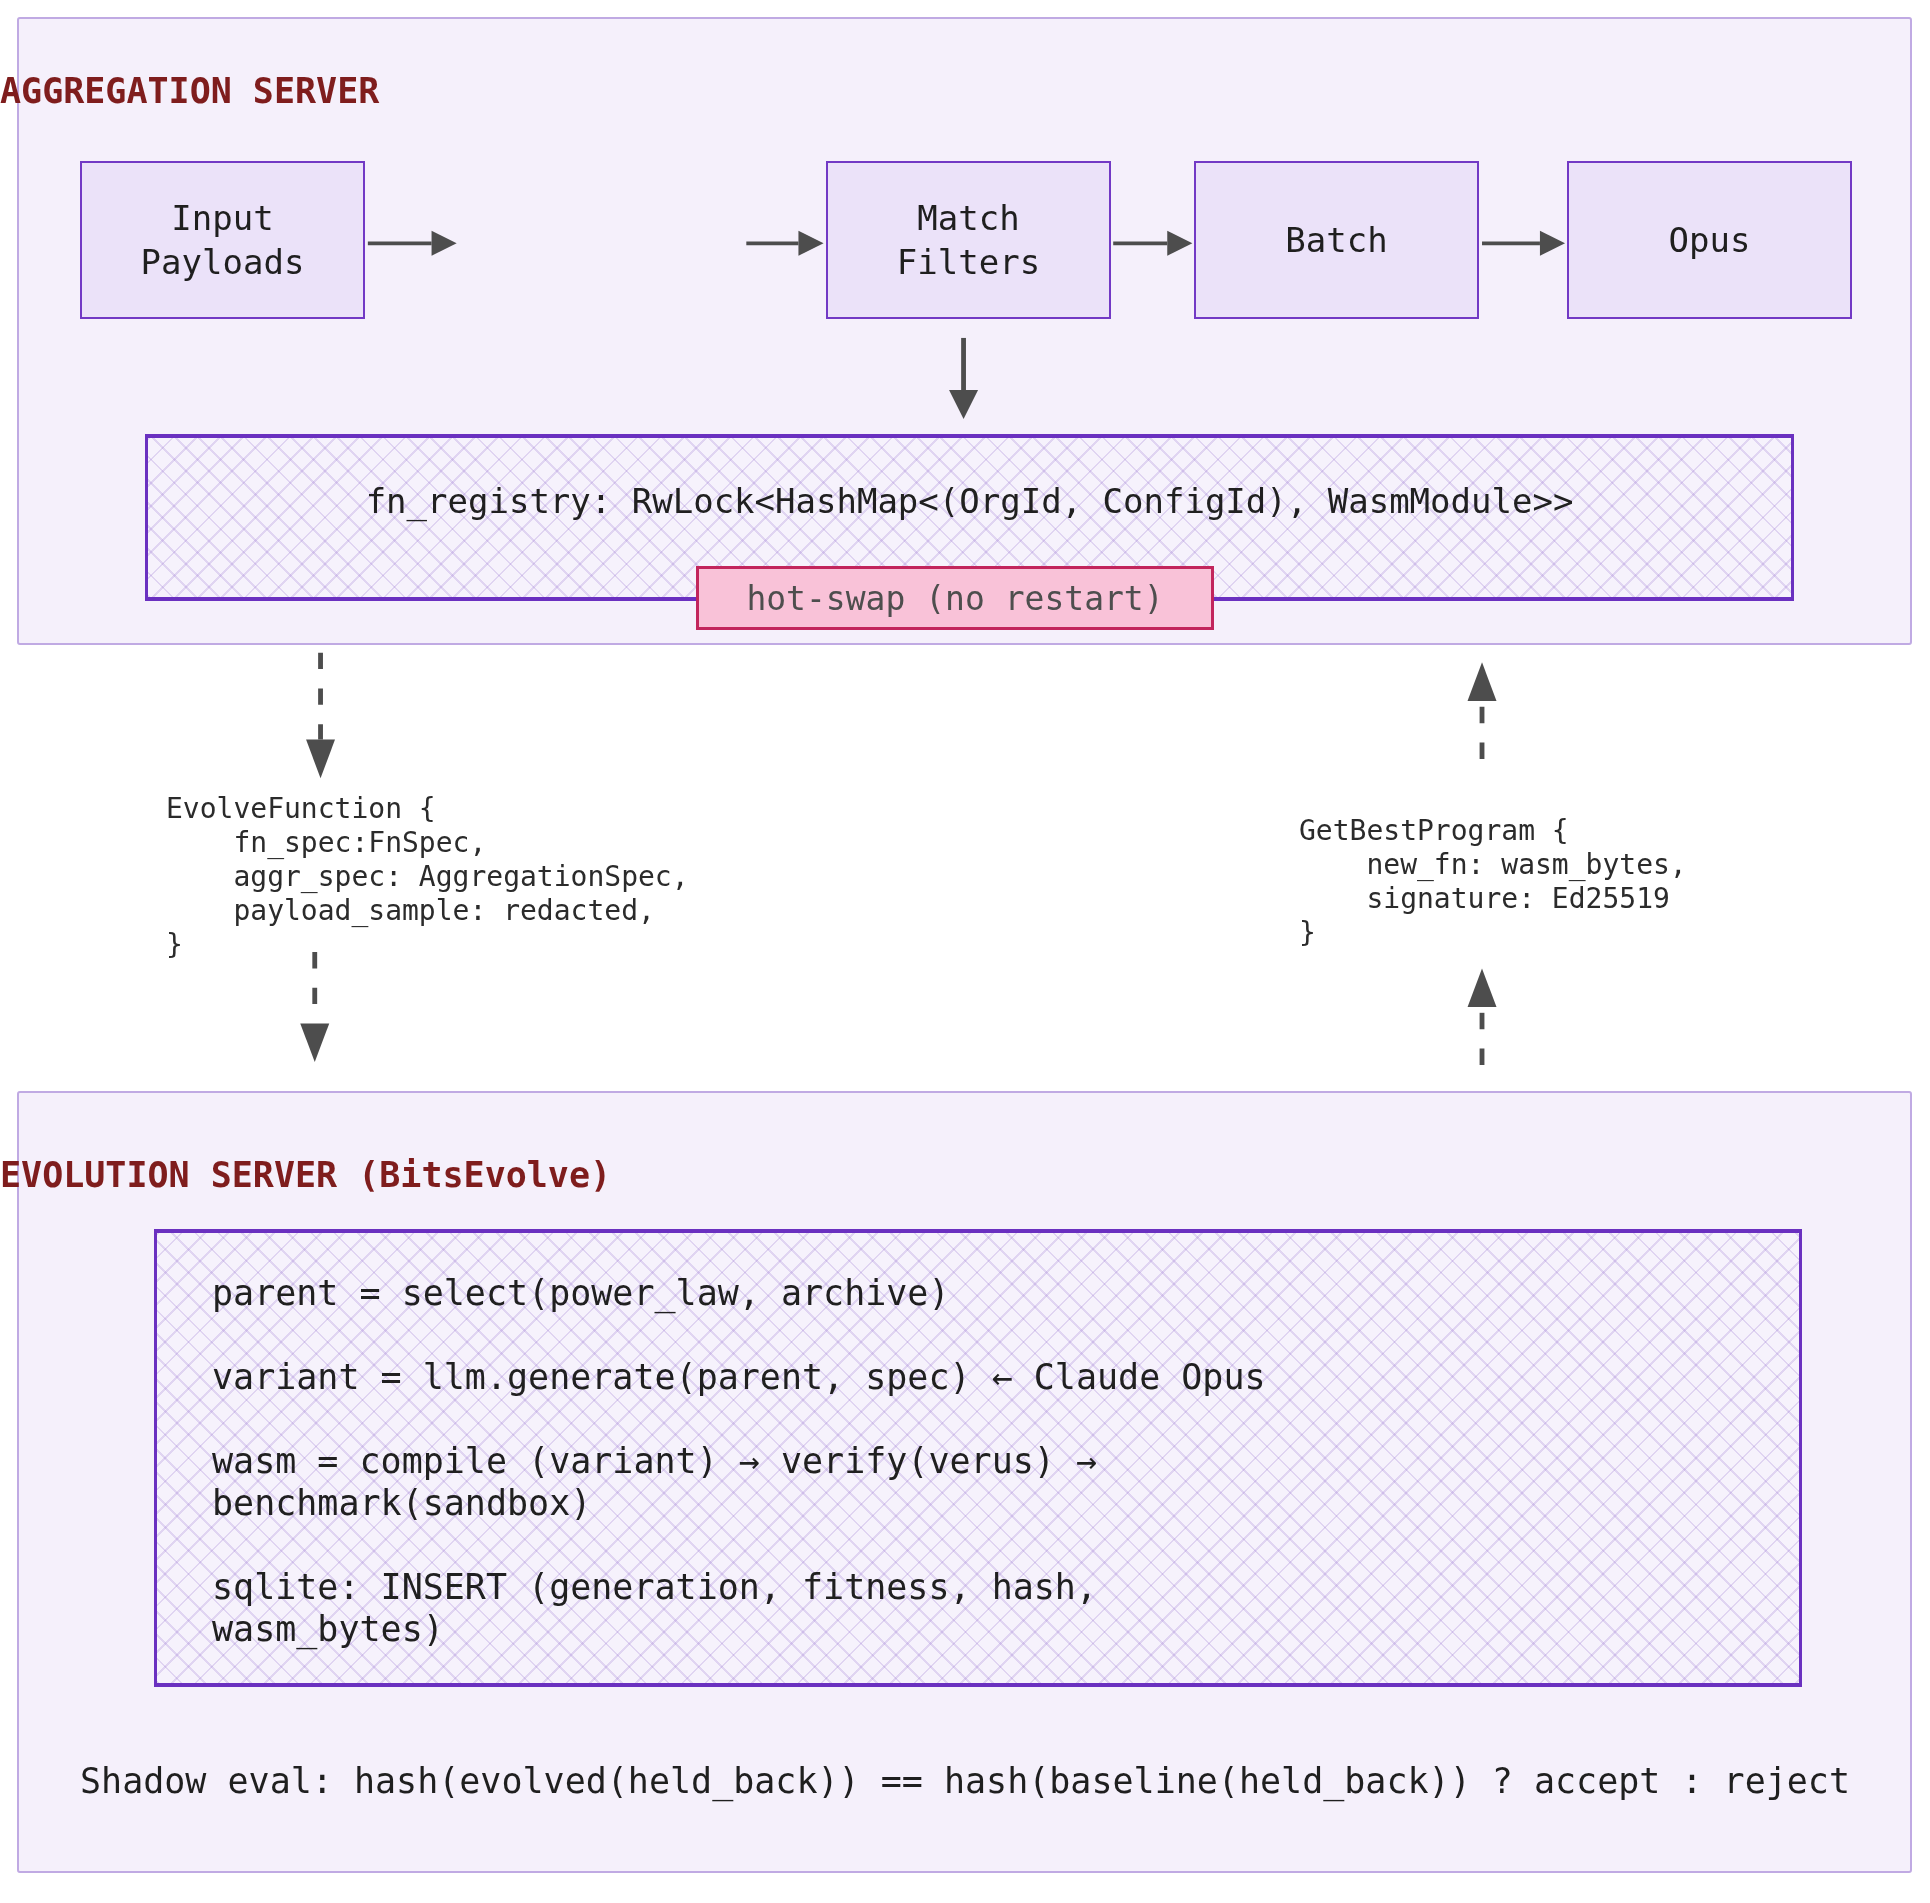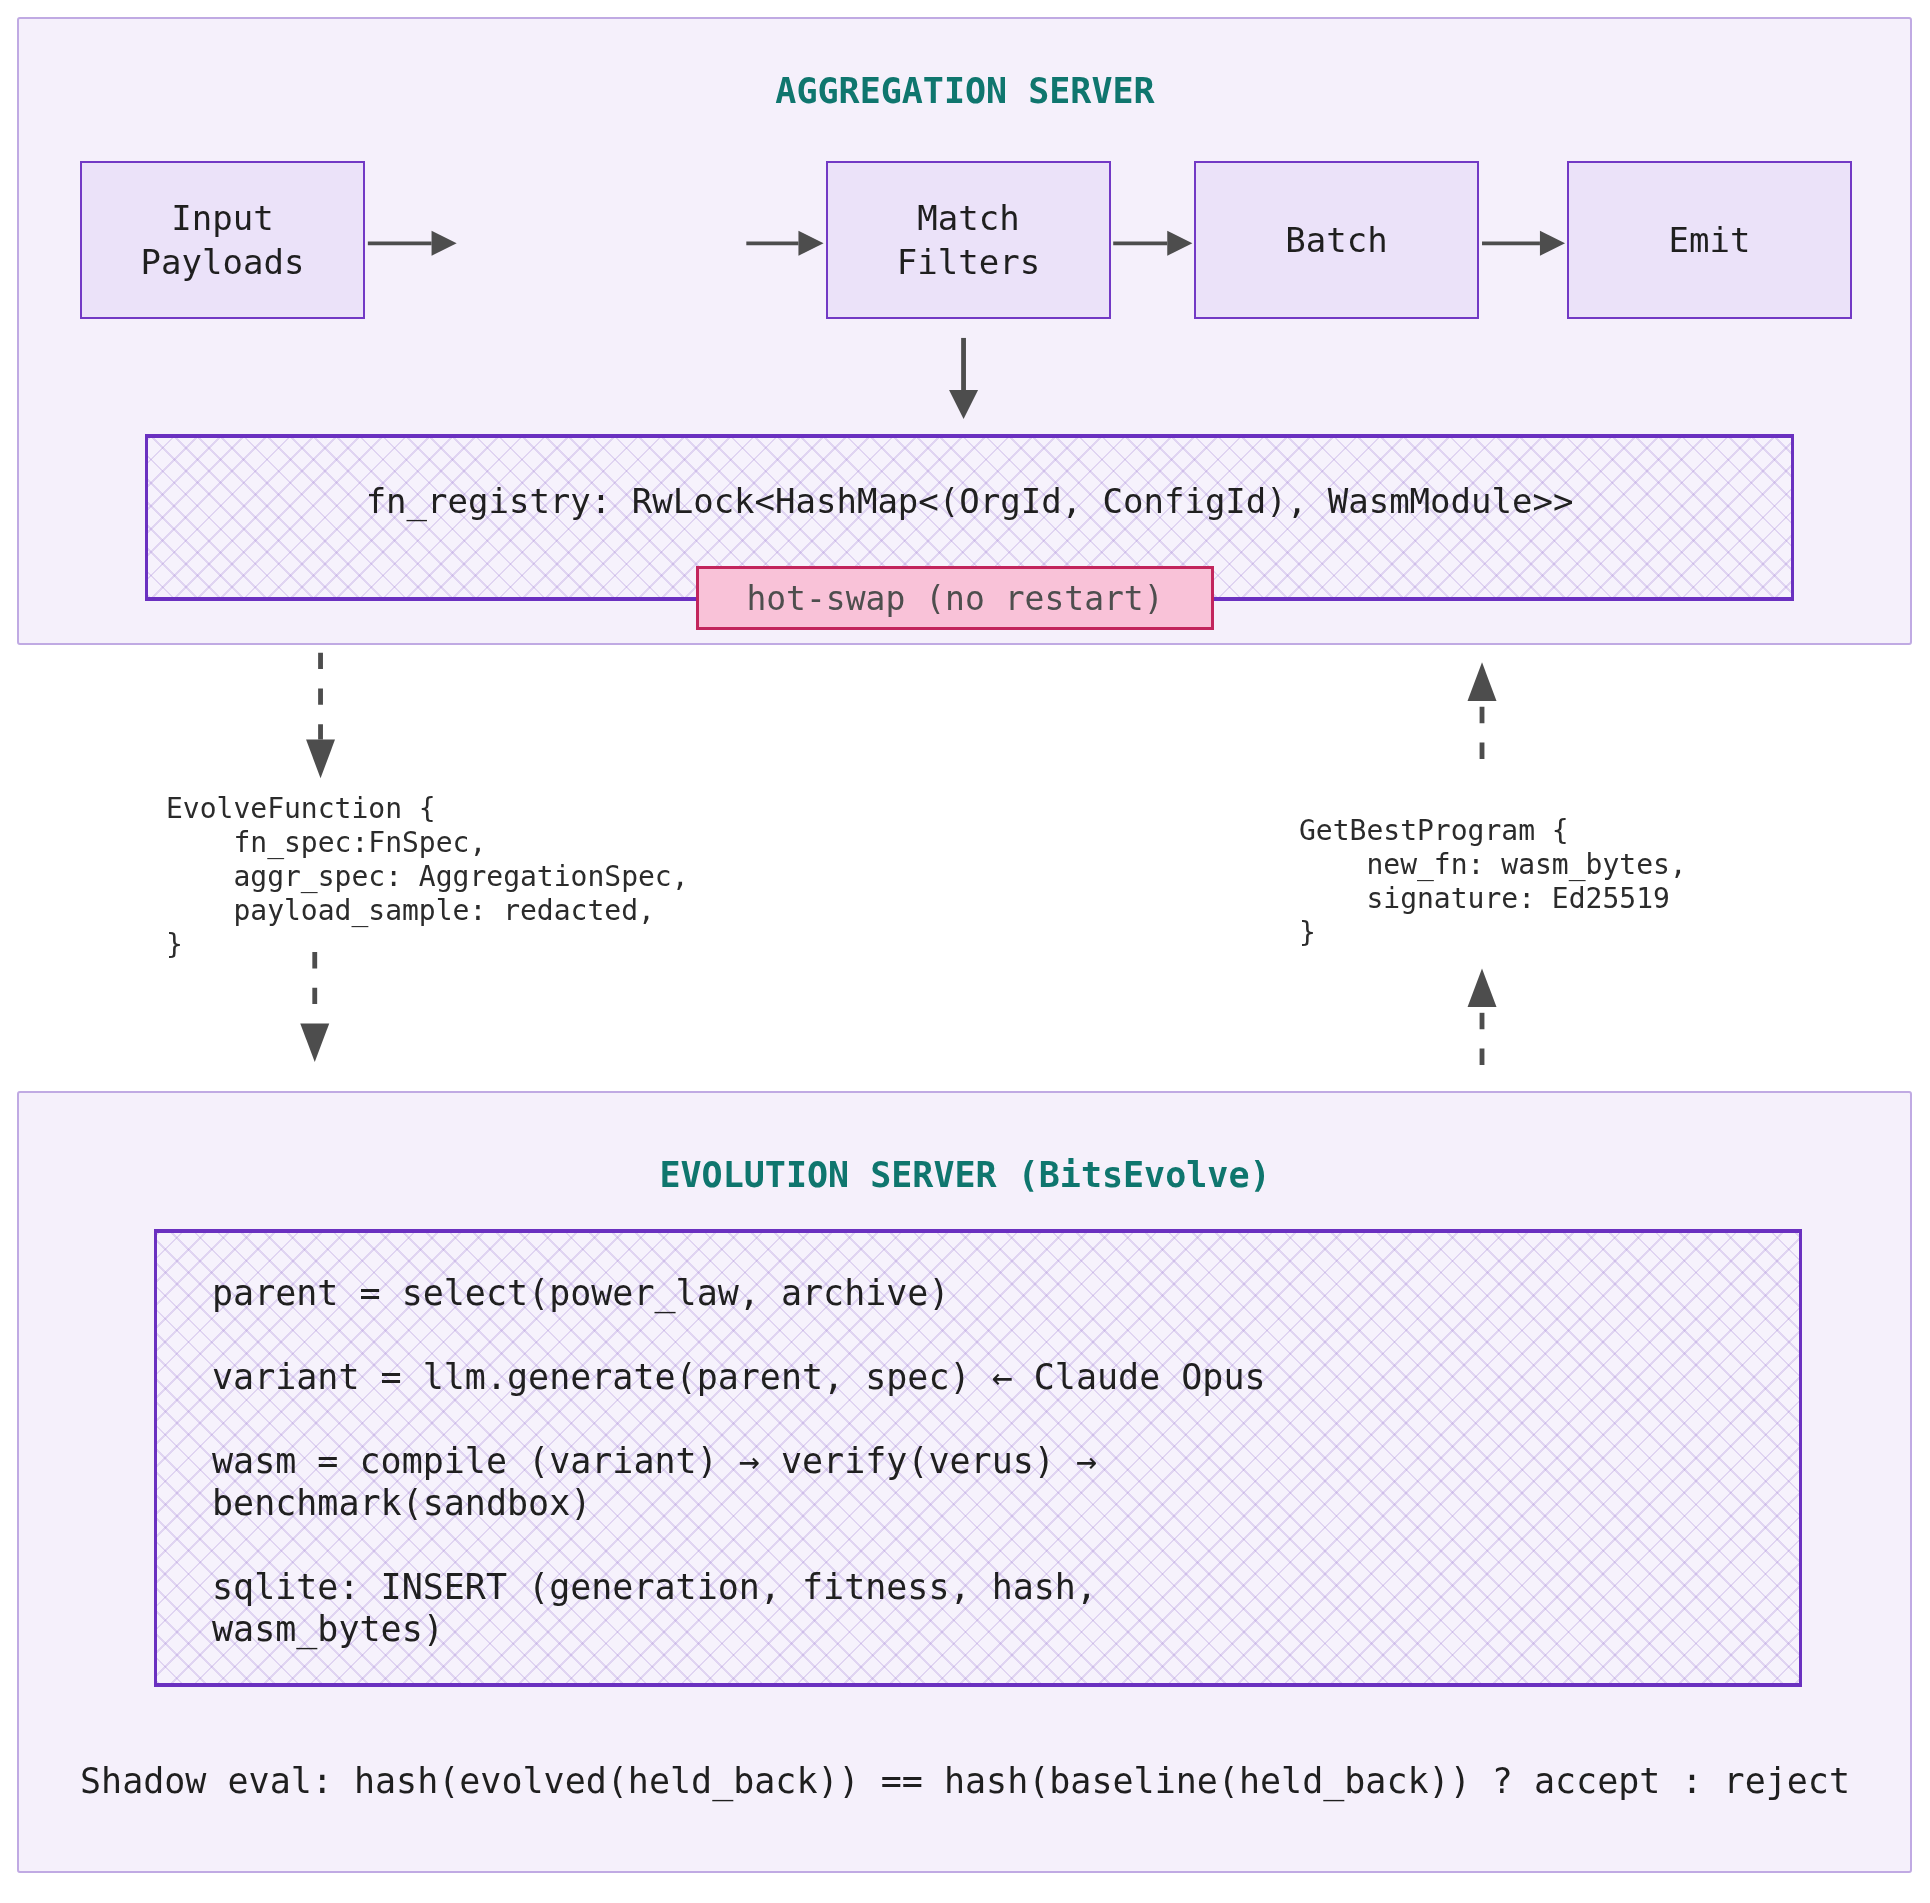--- a/index.html
+++ b/index.html
@@ -19,25 +19,25 @@
     position: absolute;
     box-sizing: border-box;
     background: #f5f0fb;
     border: 2.9px solid #c0aae3;
     border-radius: 2.9px;
   }
   .srv-title {
     position: absolute;
     left: 0;
     width: 100%;
-    text-align: center;
+    text-align: left;
     font-weight: bold;
     font-size: 35px;
     line-height: 39px;
-    color: #0f766e;
+    color: #7f1d1d;
     white-space: pre;
   }
   .node {
     position: absolute;
     box-sizing: border-box;
     width: 285px;
     height: 158px;
     background: #ebe2f9;
     border: 2.9px solid #7239c5;
     display: flex;
@@ -127,21 +127,21 @@
 
   <div class="container" style="left:17.4px; top:17.4px; width:1895px; height:628px;"></div>
 
   <div class="srv-title" style="top:72px;">AGGREGATION SERVER</div>
 
   <div class="node" style="left:80px;  top:161px;">Input
 Payloads</div>
   <div class="node" style="left:1194px; top:161px;">Batch</div>
   <div class="node" style="left:826px; top:161px;">Match
 Filters</div>
-  <div class="node" style="left:1567px; top:161px;">Emit</div>
+  <div class="node" style="left:1567px; top:161px;">Opus</div>
 
   <div class="hatchbox" style="left:145px; top:434px; width:1649px; height:167px;">
     <div class="registry-text">fn_registry: RwLock&lt;HashMap&lt;(OrgId, ConfigId), WasmModule&gt;&gt;</div>
   </div>
 
   <div class="badge" style="left:696px; top:566px; width:518px; height:64px;">hot-swap (no restart)</div>
 
   <div class="msg" style="left:166px; top:792px;">EvolveFunction {
     fn_spec:FnSpec,
     aggr_spec: AggregationSpec,

